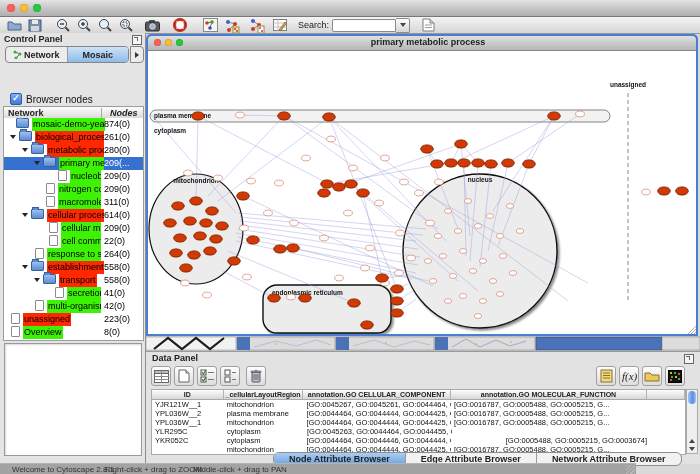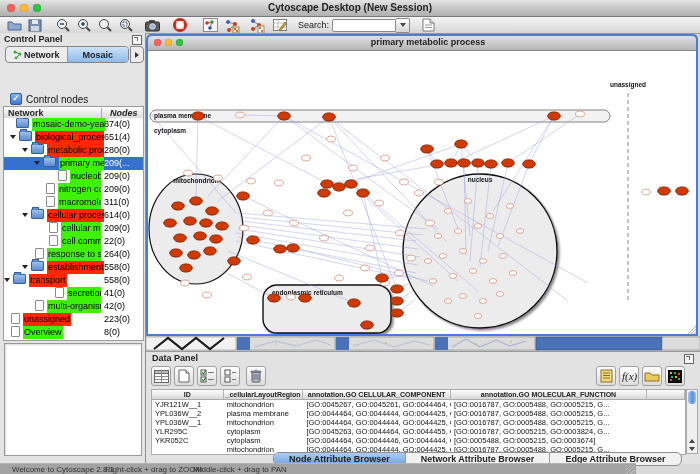--- a/index.html
+++ b/index.html
@@ -105,21 +105,20 @@
 </style>
 </head>
 <body>
 
 <div id="app">
 
   <div class="titlebar">
     <div class="tl r"></div>
     <div class="tl y"></div>
     <div class="tl g"></div>
-    <div class="title">Cytoscape Desktop (New Session)</div>
   </div>
 
   <div class="toolbar">
     <div class="tbtn" style="margin-left:6px">
       <svg width="15" height="13">
           <path d="M1 11 L1 3 L5 3 L7 5 L14 5 L14 11 Z" fill="#8fa9cf" stroke="#49648f" stroke-width="1"></path>
         </svg>
       </div>
     <div class="tbtn" style="margin-left:5px">
       <svg width="14" height="13">
@@ -245,40 +244,40 @@
       </div>
       <div class="cp-tab sel">
         <span>Mosaic</span>
       </div>
     </div>
     <div class="tab-arrow">
         <div class="rcaret"></div>
       </div>
     <div class="cb-row">
       <div class="cbox">✓</div>
-      <div class="cb-lbl">Control nodes</div>
+      <div class="cb-lbl">Browser nodes</div>
     </div>
     <div class="tree-header">
       <span class="c1">Network</span>
       <span class="c2">Nodes</span>
     </div>
     <div class="tree" id="tree">
         <div class="trow" style="padding-left: 12px;"><span class="tico folder"></span><span class="tlabel green" style="max-width: 71px;">mosaic-demo-yeast</span><span class="tcount">874(0)</span></div>
-        <div class="trow" style="padding-left: 6px;"><span class="texp"></span><span class="tico folder"></span><span class="tlabel red" style="max-width: 67px;">biological_process</span><span class="tcount">651(4)</span></div>
+        <div class="trow" style="padding-left: 6px;"><span class="texp"></span><span class="tico folder"></span><span class="tlabel red" style="max-width: 67px;">biological_process</span><span class="tcount">261(0)</span></div>
         <div class="trow" style="padding-left: 18px;"><span class="texp"></span><span class="tico folder"></span><span class="tlabel red" style="max-width: 55px;">metabolic process</span><span class="tcount">280(0)</span></div>
         <div class="trow sel" style="padding-left: 30px;"><span class="texp"></span><span class="tico folder"></span><span class="tlabel green" style="max-width: 43px;">primary metabo</span><span class="tcount">209(...</span></div>
         <div class="trow" style="padding-left: 54px;"><span class="tico file"></span><span class="tlabel green" style="max-width: 29px;">nucleobase-</span><span class="tcount">209(0)</span></div>
         <div class="trow" style="padding-left: 42px;"><span class="tico file"></span><span class="tlabel green" style="max-width: 41px;">nitrogen compo</span><span class="tcount">209(0)</span></div>
         <div class="trow" style="padding-left: 42px;"><span class="tico file"></span><span class="tlabel green" style="max-width: 41px;">macromolecule</span><span class="tcount">311(0)</span></div>
         <div class="trow" style="padding-left: 18px;"><span class="texp"></span><span class="tico folder"></span><span class="tlabel red" style="max-width: 55px;">cellular process</span><span class="tcount">614(0)</span></div>
         <div class="trow" style="padding-left: 45px;"><span class="tico file"></span><span class="tlabel green" style="max-width: 38px;">cellular metabo</span><span class="tcount">209(0)</span></div>
         <div class="trow" style="padding-left: 45px;"><span class="tico file"></span><span class="tlabel green" style="max-width: 38px;">cell communicat</span><span class="tcount">22(0)</span></div>
         <div class="trow" style="padding-left: 31px;"><span class="tico file"></span><span class="tlabel green" style="max-width: 52px;">response to stimulu</span><span class="tcount">264(0)</span></div>
         <div class="trow" style="padding-left: 18px;"><span class="texp"></span><span class="tico folder"></span><span class="tlabel red" style="max-width: 55px;">establishment of lo</span><span class="tcount">558(0)</span></div>
-        <div class="trow" style=""><span class="texp"></span><span class="tico folder"></span><span class="tlabel red" style="max-width: 43px;">transport</span><span class="tcount">558(0)</span></div>
+        <div class="trow" style="padding-left: 30px;"><span class="texp"></span><span class="tico folder"></span><span class="tlabel red" style="max-width: 43px;">transport</span><span class="tcount">558(0)</span></div>
         <div class="trow" style="padding-left: 51px;"><span class="tico file"></span><span class="tlabel green" style="max-width: 32px;">secretion</span><span class="tcount">41(0)</span></div>
         <div class="trow" style="padding-left: 31px;"><span class="tico file"></span><span class="tlabel green" style="max-width: 52px;">multi-organism pro</span><span class="tcount">42(0)</span></div>
         <div class="trow" style="padding-left: 7px;"><span class="tico file"></span><span class="tlabel red" style="max-width: 76px;">unassigned</span><span class="tcount">223(0)</span></div>
         <div class="trow" style="padding-left: 7px;"><span class="tico file"></span><span class="tlabel green" style="max-width: 76px;">Overview</span><span class="tcount">8(0)</span></div>
       </div>
     <div class="birdeye"></div>
   </div>
 
   <div class="net-window">
     <div class="nw-titlebar">
@@ -589,28 +588,27 @@
             <div class="dp-td" style="width: 72px;">YPL036W__1</div>
             <div class="dp-td" style="width: 80px;">mitochondrion</div>
             <div class="dp-td" style="width: 148px;">[GO:0044464, GO:0044444, GO:0044425, G...</div>
             <div class="dp-td" style="width: 197px;">[GO:0016787, GO:0005488, GO:0005215, G...</div>
             <div class="dp-td" style="width: 38px;"></div>
           </div>
           <div class="dp-trow">
             <div class="dp-td" style="width: 72px;">YLR295C</div>
             <div class="dp-td" style="width: 80px;">cytoplasm</div>
             <div class="dp-td" style="width: 148px;">[GO:0045263, GO:0044464, GO:0044455, G...</div>
-            <div class="dp-td" style="width: 197px;">[GO:0016787, GO:0005215, GO:0003824, G...</div>
             <div class="dp-td" style="width: 38px;"></div>
           </div>
           <div class="dp-trow">
             <div class="dp-td" style="width: 72px;">YKR052C</div>
             <div class="dp-td" style="width: 80px;">cytoplasm</div>
             <div class="dp-td" style="width: 148px;">[GO:0044464, GO:0044446, GO:0044444, G...</div>
-            <div class="dp-td" style="width: 197px;">[GO:0005488, GO:0005215, GO:0003674]</div>
+            <div class="dp-td" style="width: 197px; text-align: right;">[GO:0005488, GO:0005215, GO:0003674]</div>
             <div class="dp-td" style="width: 38px;"></div>
           </div>
           <div class="dp-trow">
             <div class="dp-td" style="width: 72px; margin-top: 28px;">YDR039C__1</div>
             <div class="dp-td" style="width: 80px;">mitochondrion</div>
             <div class="dp-td" style="width: 148px;">[GO:0044464, GO:0044444, GO:0044425, G...</div>
             <div class="dp-td" style="width: 197px;">[GO:0016787, GO:0005488, GO:0005215, G...</div>
             <div class="dp-td" style="width: 38px;"></div>
           </div>
         </div>
@@ -619,22 +617,22 @@
       <div class="dp-thumb"></div>
       <div class="dp-sbtn" style="bottom:8px">
           <div class="ucaret"></div>
         </div>
       <div class="dp-sbtn" style="bottom:0">
           <div class="dcaret"></div>
         </div>
     </div>
     <div class="dp-tabs" id="dp-tabs">
         <div class="dp-tab sel">Node Attribute Browser</div>
+        <div class="dp-tab">Edge Attribute Browser</div>
         <div class="dp-tab">Network Attribute Browser</div>
-        <div class="dp-tab">Edge Attribute Browser</div>
       </div>
   </div>
 
   <div class="status-bar">
     <span style="left:12px">Welcome to Cytoscape 2.8.1</span>
     <span style="left:105px">Right-click + drag to ZOOM</span>
     <span style="left:193px">Middle-click + drag to PAN</span>
     <div class="grip"></div>
   </div>
 

